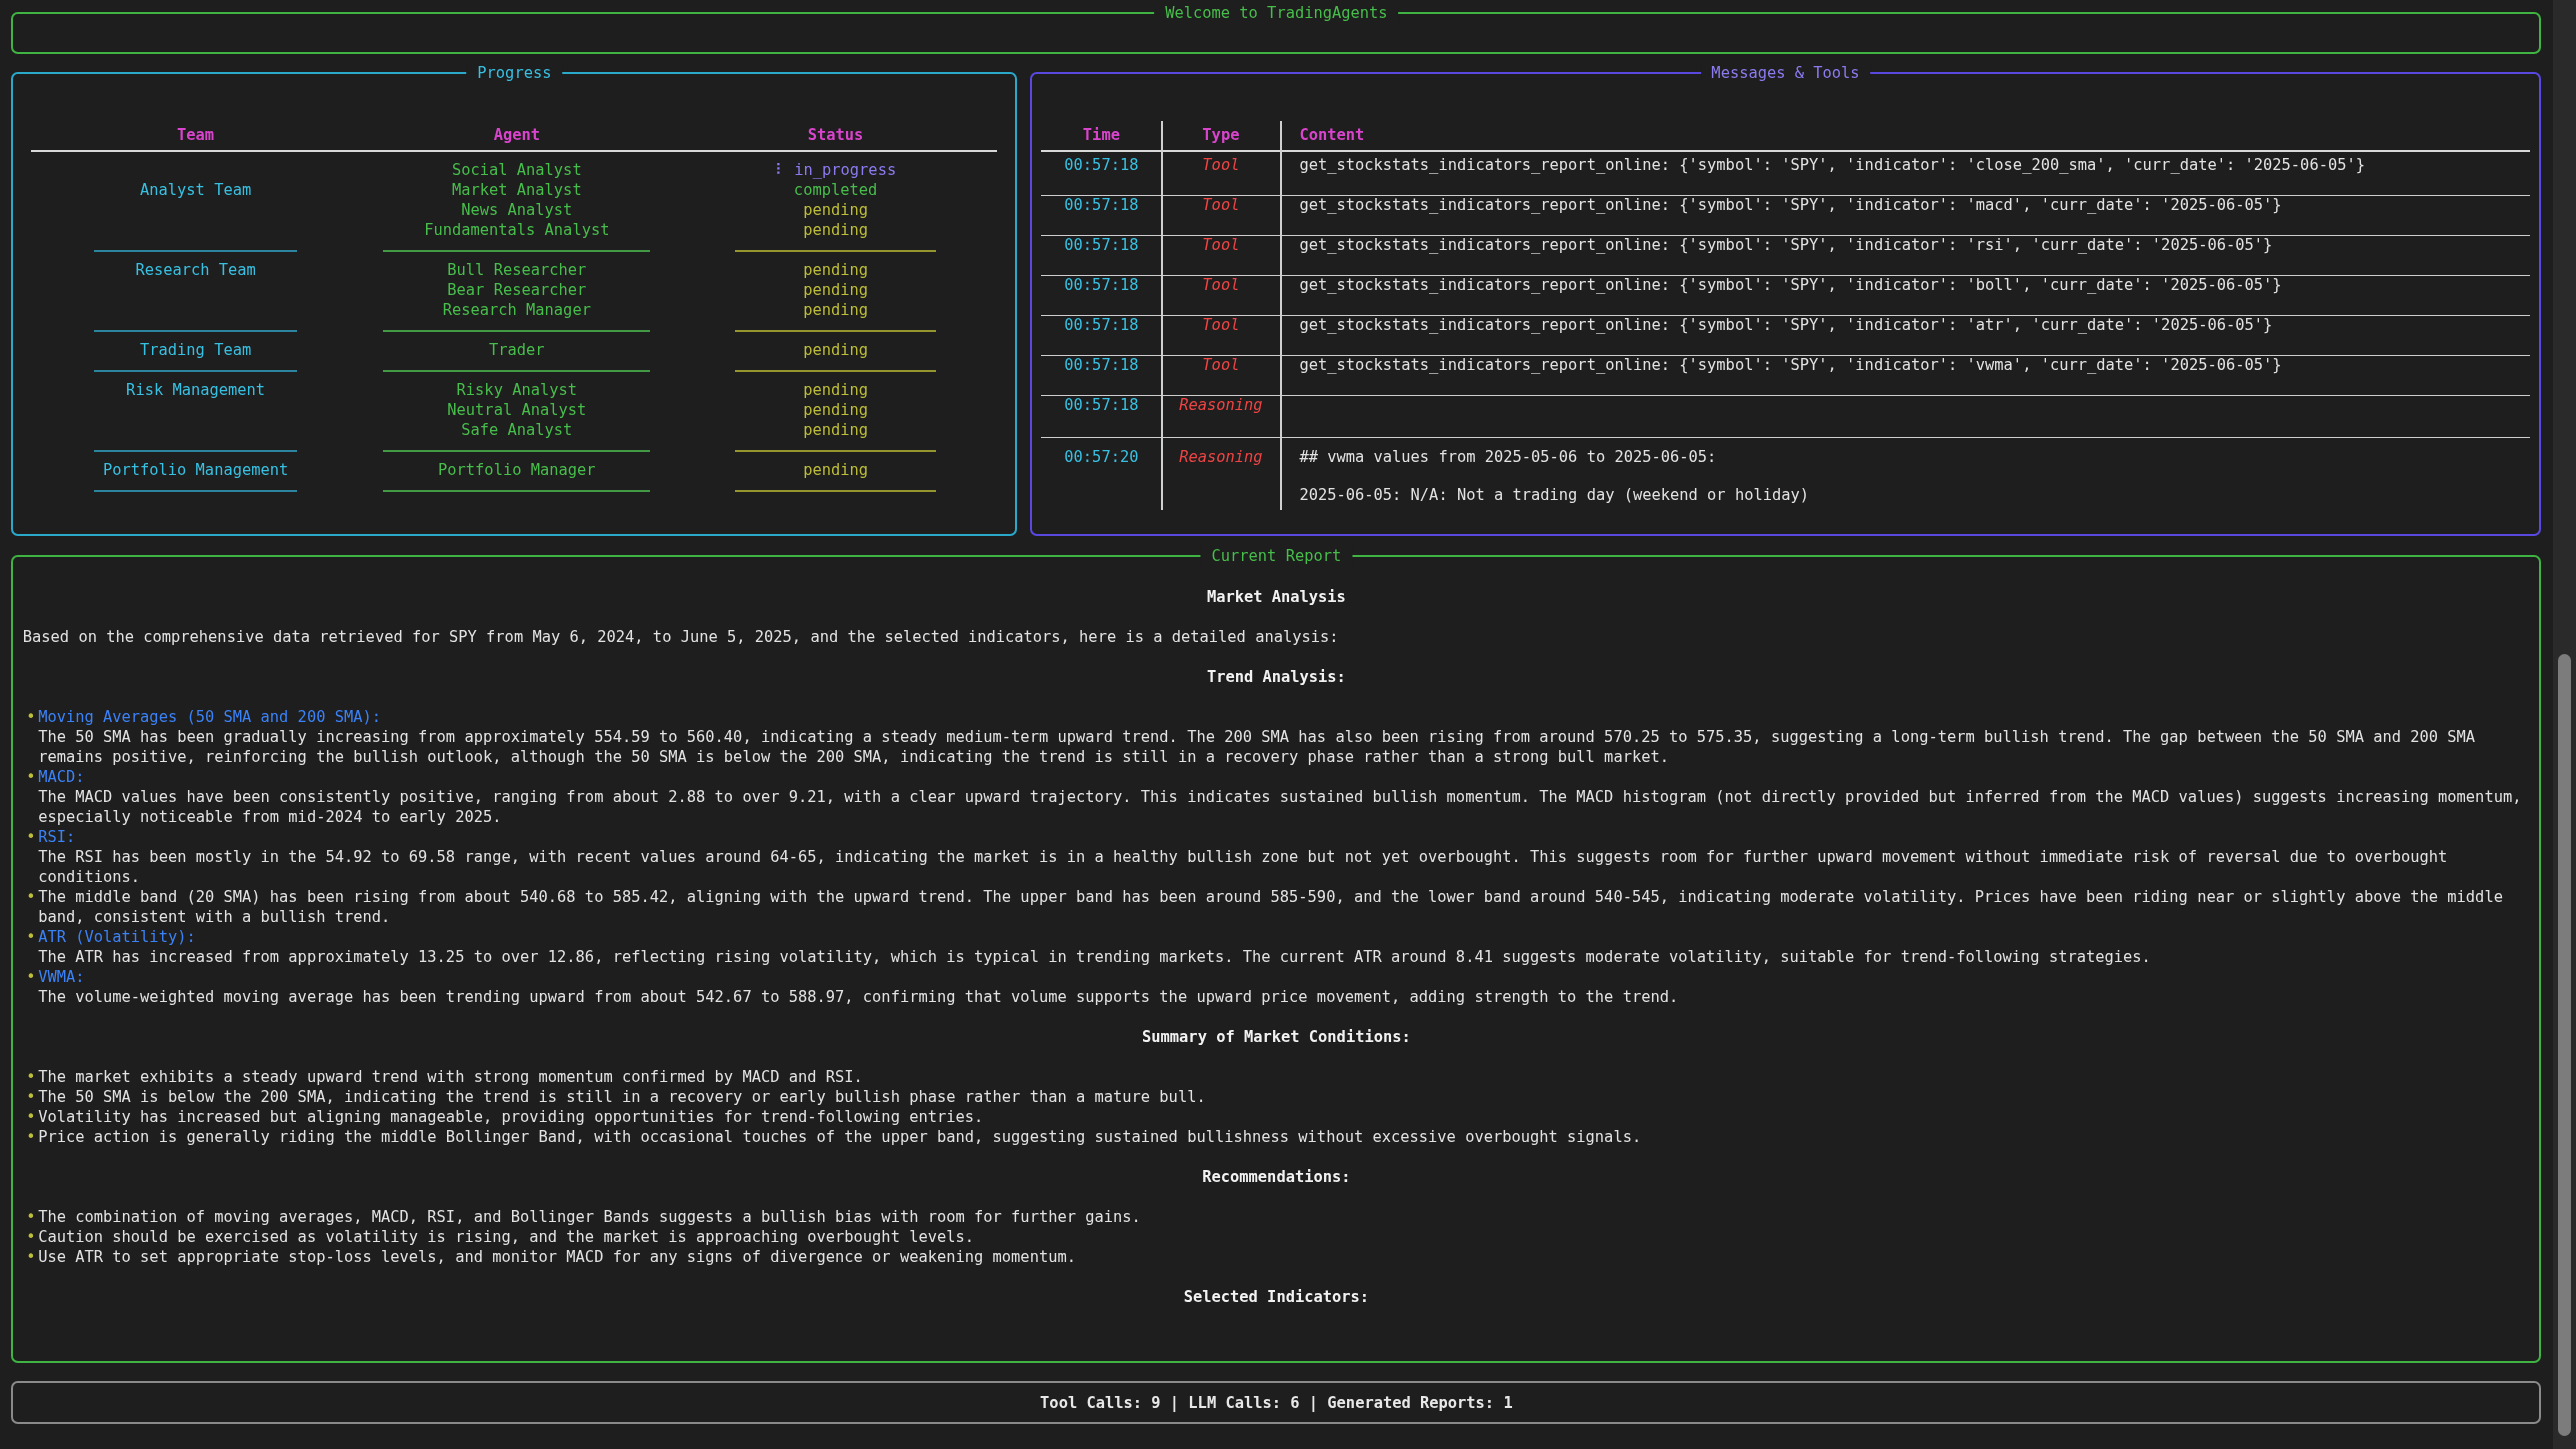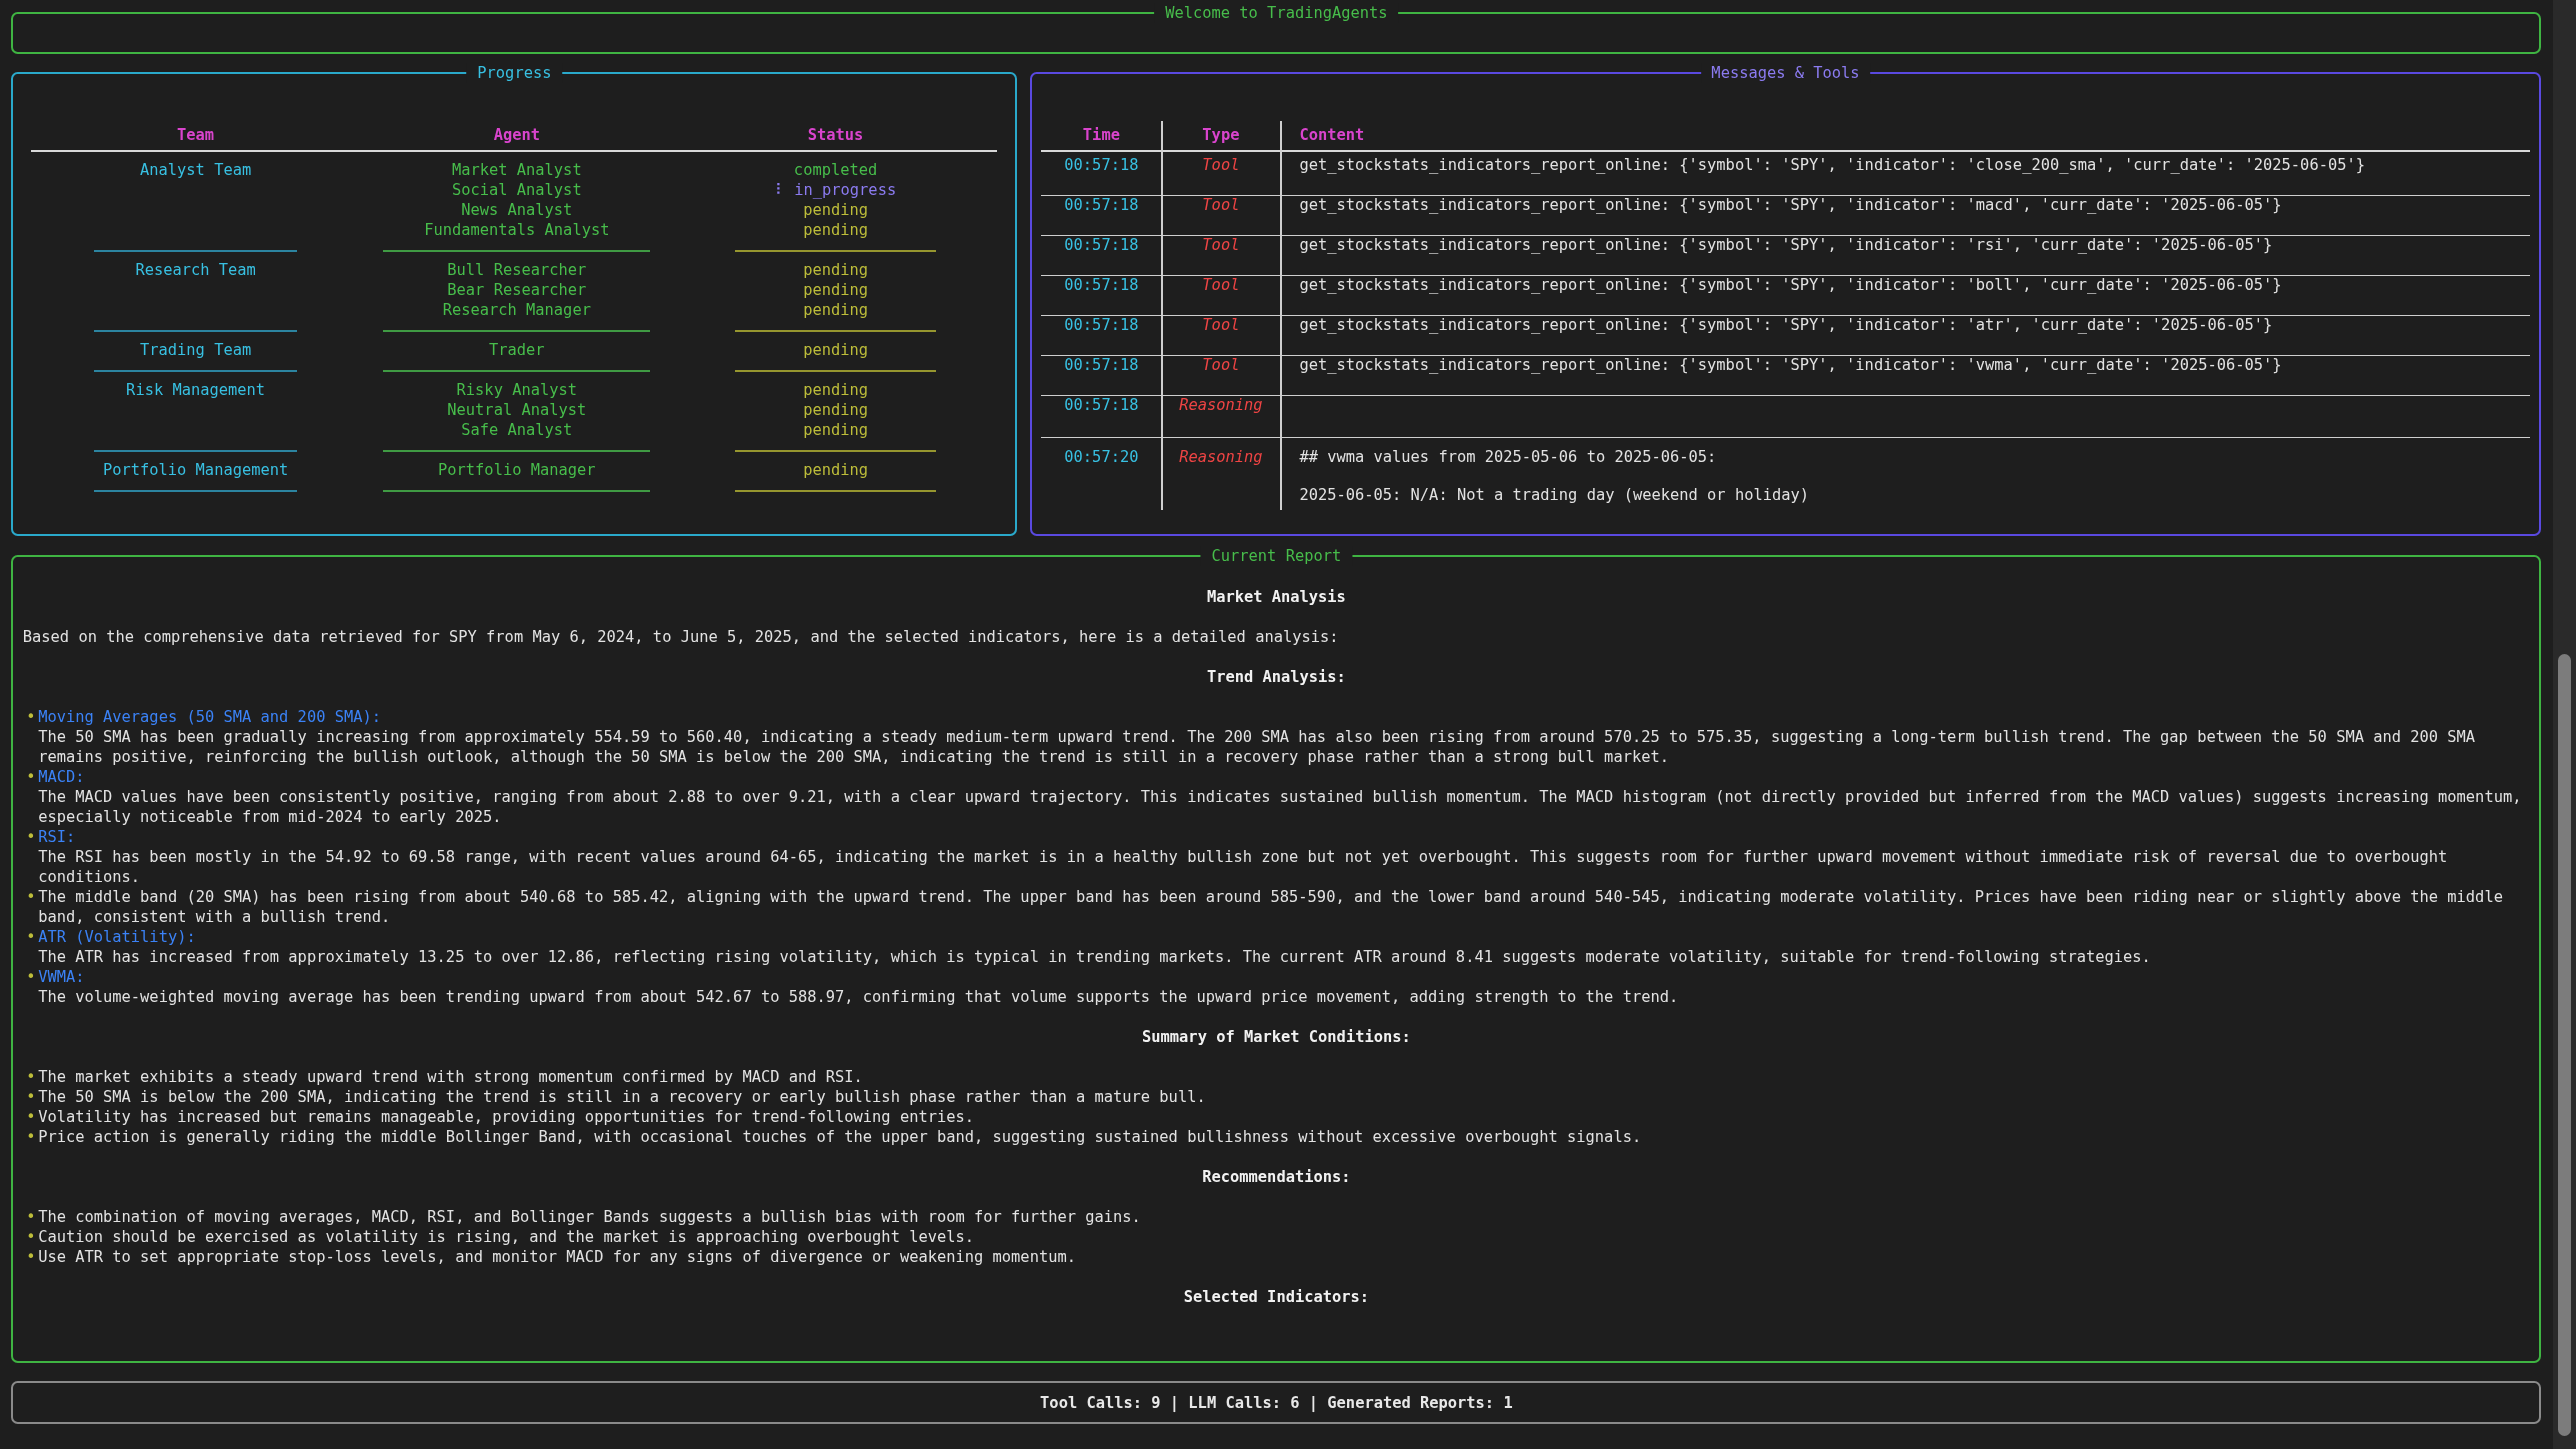--- a/index.html
+++ b/index.html
@@ -96,28 +96,28 @@
   <div class="ptable">
     <div class="phead">
       <div class="pc team t-magenta">Team</div>
       <div class="pc agent t-magenta">Agent</div>
       <div class="pc status t-magenta">Status</div>
     </div>
     <div class="hrule"></div>
     <div class="prows">
 
       <div class="prow">
+        <div class="pc team"></div>
+        <div class="pc agent agent-name">Social Analyst</div>
+        <div class="pc status st-progress"><span class="spinner">⠇</span><span>in_progress</span></div>
+      </div>
+      <div class="prow">
         <div class="pc team team-name">Analyst Team</div>
         <div class="pc agent agent-name">Market Analyst</div>
         <div class="pc status st-completed">completed</div>
-      </div>
-      <div class="prow">
-        <div class="pc team"></div>
-        <div class="pc agent agent-name">Social Analyst</div>
-        <div class="pc status st-progress"><span class="spinner">⠇</span><span>in_progress</span></div>
       </div>
       <div class="prow">
         <div class="pc team"></div>
         <div class="pc agent agent-name">News Analyst</div>
         <div class="pc status st-pending">pending</div>
       </div>
       <div class="prow">
         <div class="pc team"></div>
         <div class="pc agent agent-name">Fundamentals Analyst</div>
         <div class="pc status st-pending">pending</div>
@@ -345,21 +345,21 @@
         </div>
       <div class="li">
           <span class="dot">•</span>
           <div class="btext">
             <div class="bbody">The 50 SMA is below the 200 SMA, indicating the trend is still in a recovery or early bullish phase rather than a mature bull.</div>
           </div>
         </div>
       <div class="li">
           <span class="dot">•</span>
           <div class="btext">
-            <div class="bbody">Volatility has increased but remains manageable, providing opportunities for trend-following entries.</div>
+            <div class="bbody">Volatility has increased but aligning manageable, providing opportunities for trend-following entries.</div>
           </div>
         </div>
       <div class="li">
           <span class="dot">•</span>
           <div class="btext">
             <div class="bbody">Price action is generally riding the middle Bollinger Band, with occasional touches of the upper band, suggesting sustained bullishness without excessive overbought signals.</div>
           </div>
         </div>
     </div>
 

